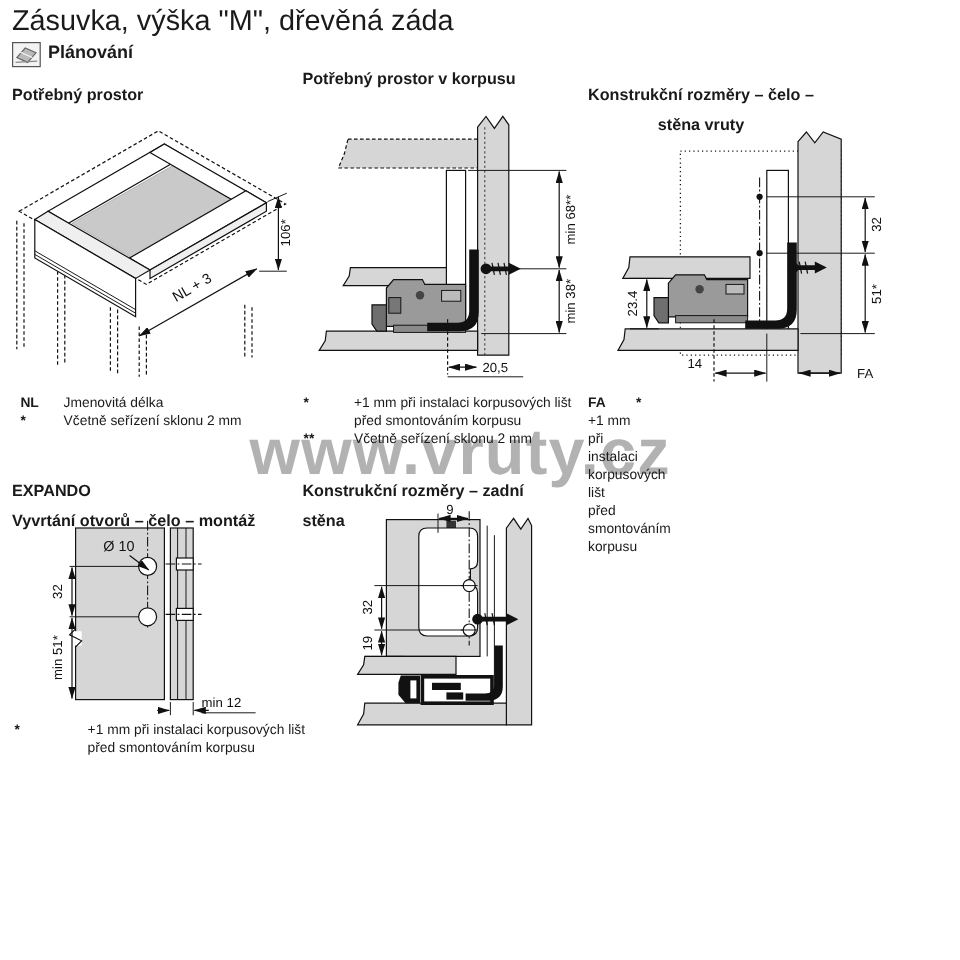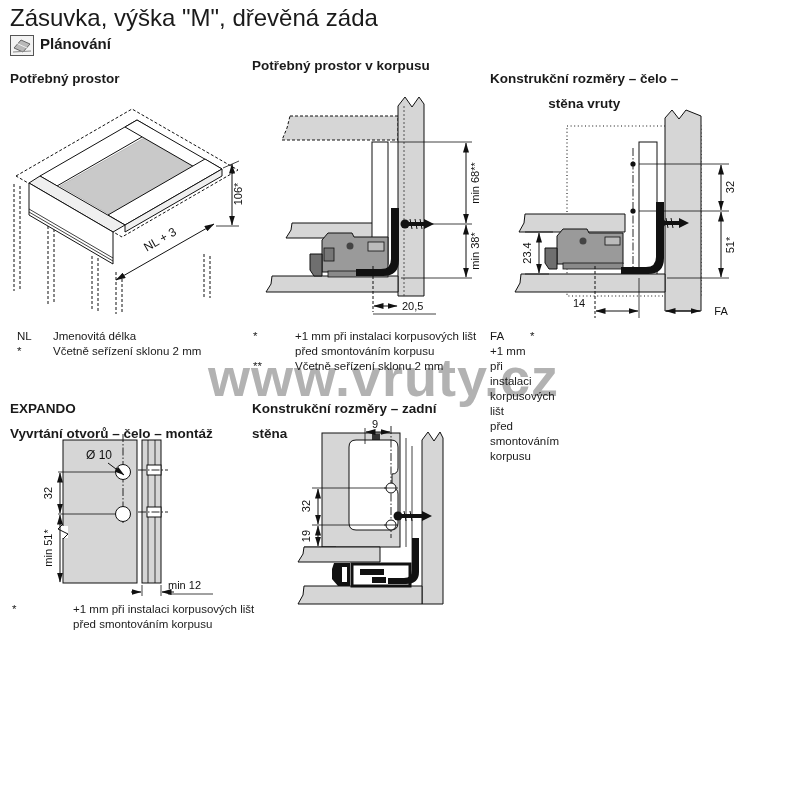--- a/index.html
+++ b/index.html
@@ -7,21 +7,21 @@
     width:800px;height:800px;position:relative;background:#fff;
     font-family:"Liberation Sans", sans-serif;color:#1a1a1a;overflow:hidden;
   }
   .abs{position:absolute;}
   .page-title{left:10px;top:4px;font-size:24px;font-weight:400;letter-spacing:0;}
   .planning{left:10px;top:35px;display:flex;align-items:flex-start;gap:6px;}
   .planning .icon{width:22px;height:19px;border:1px solid #555;background:#f3f3f3;display:block;}
   .planning .lbl{font-size:15px;font-weight:bold;}
   .panel-title{font-size:13.5px;font-weight:bold;line-height:25px;}
   .legend{font-size:11.5px;line-height:15px;display:grid;}
-  .legend .k{font-weight:normal;}
+  .legend .k{font-weight:bold;}
   .watermark{
     left:208px;top:350px;font-size:54px;font-weight:bold;color:#b2b2b2;
     letter-spacing:1px;line-height:1;z-index:0;white-space:nowrap;
   }
   svg .board{fill:#d6d6d6;stroke:#111;stroke-width:1;}
   svg .wpart{fill:#fff;stroke:#111;stroke-width:1;}
   svg .wpart2{fill:#efefef;stroke:#111;stroke-width:1;}
   svg .mech{fill:#9a9a9a;stroke:#111;stroke-width:1;}
   svg .blk{fill:#111;}
   svg .tick{stroke:#111;stroke-width:0.8;fill:none;}

